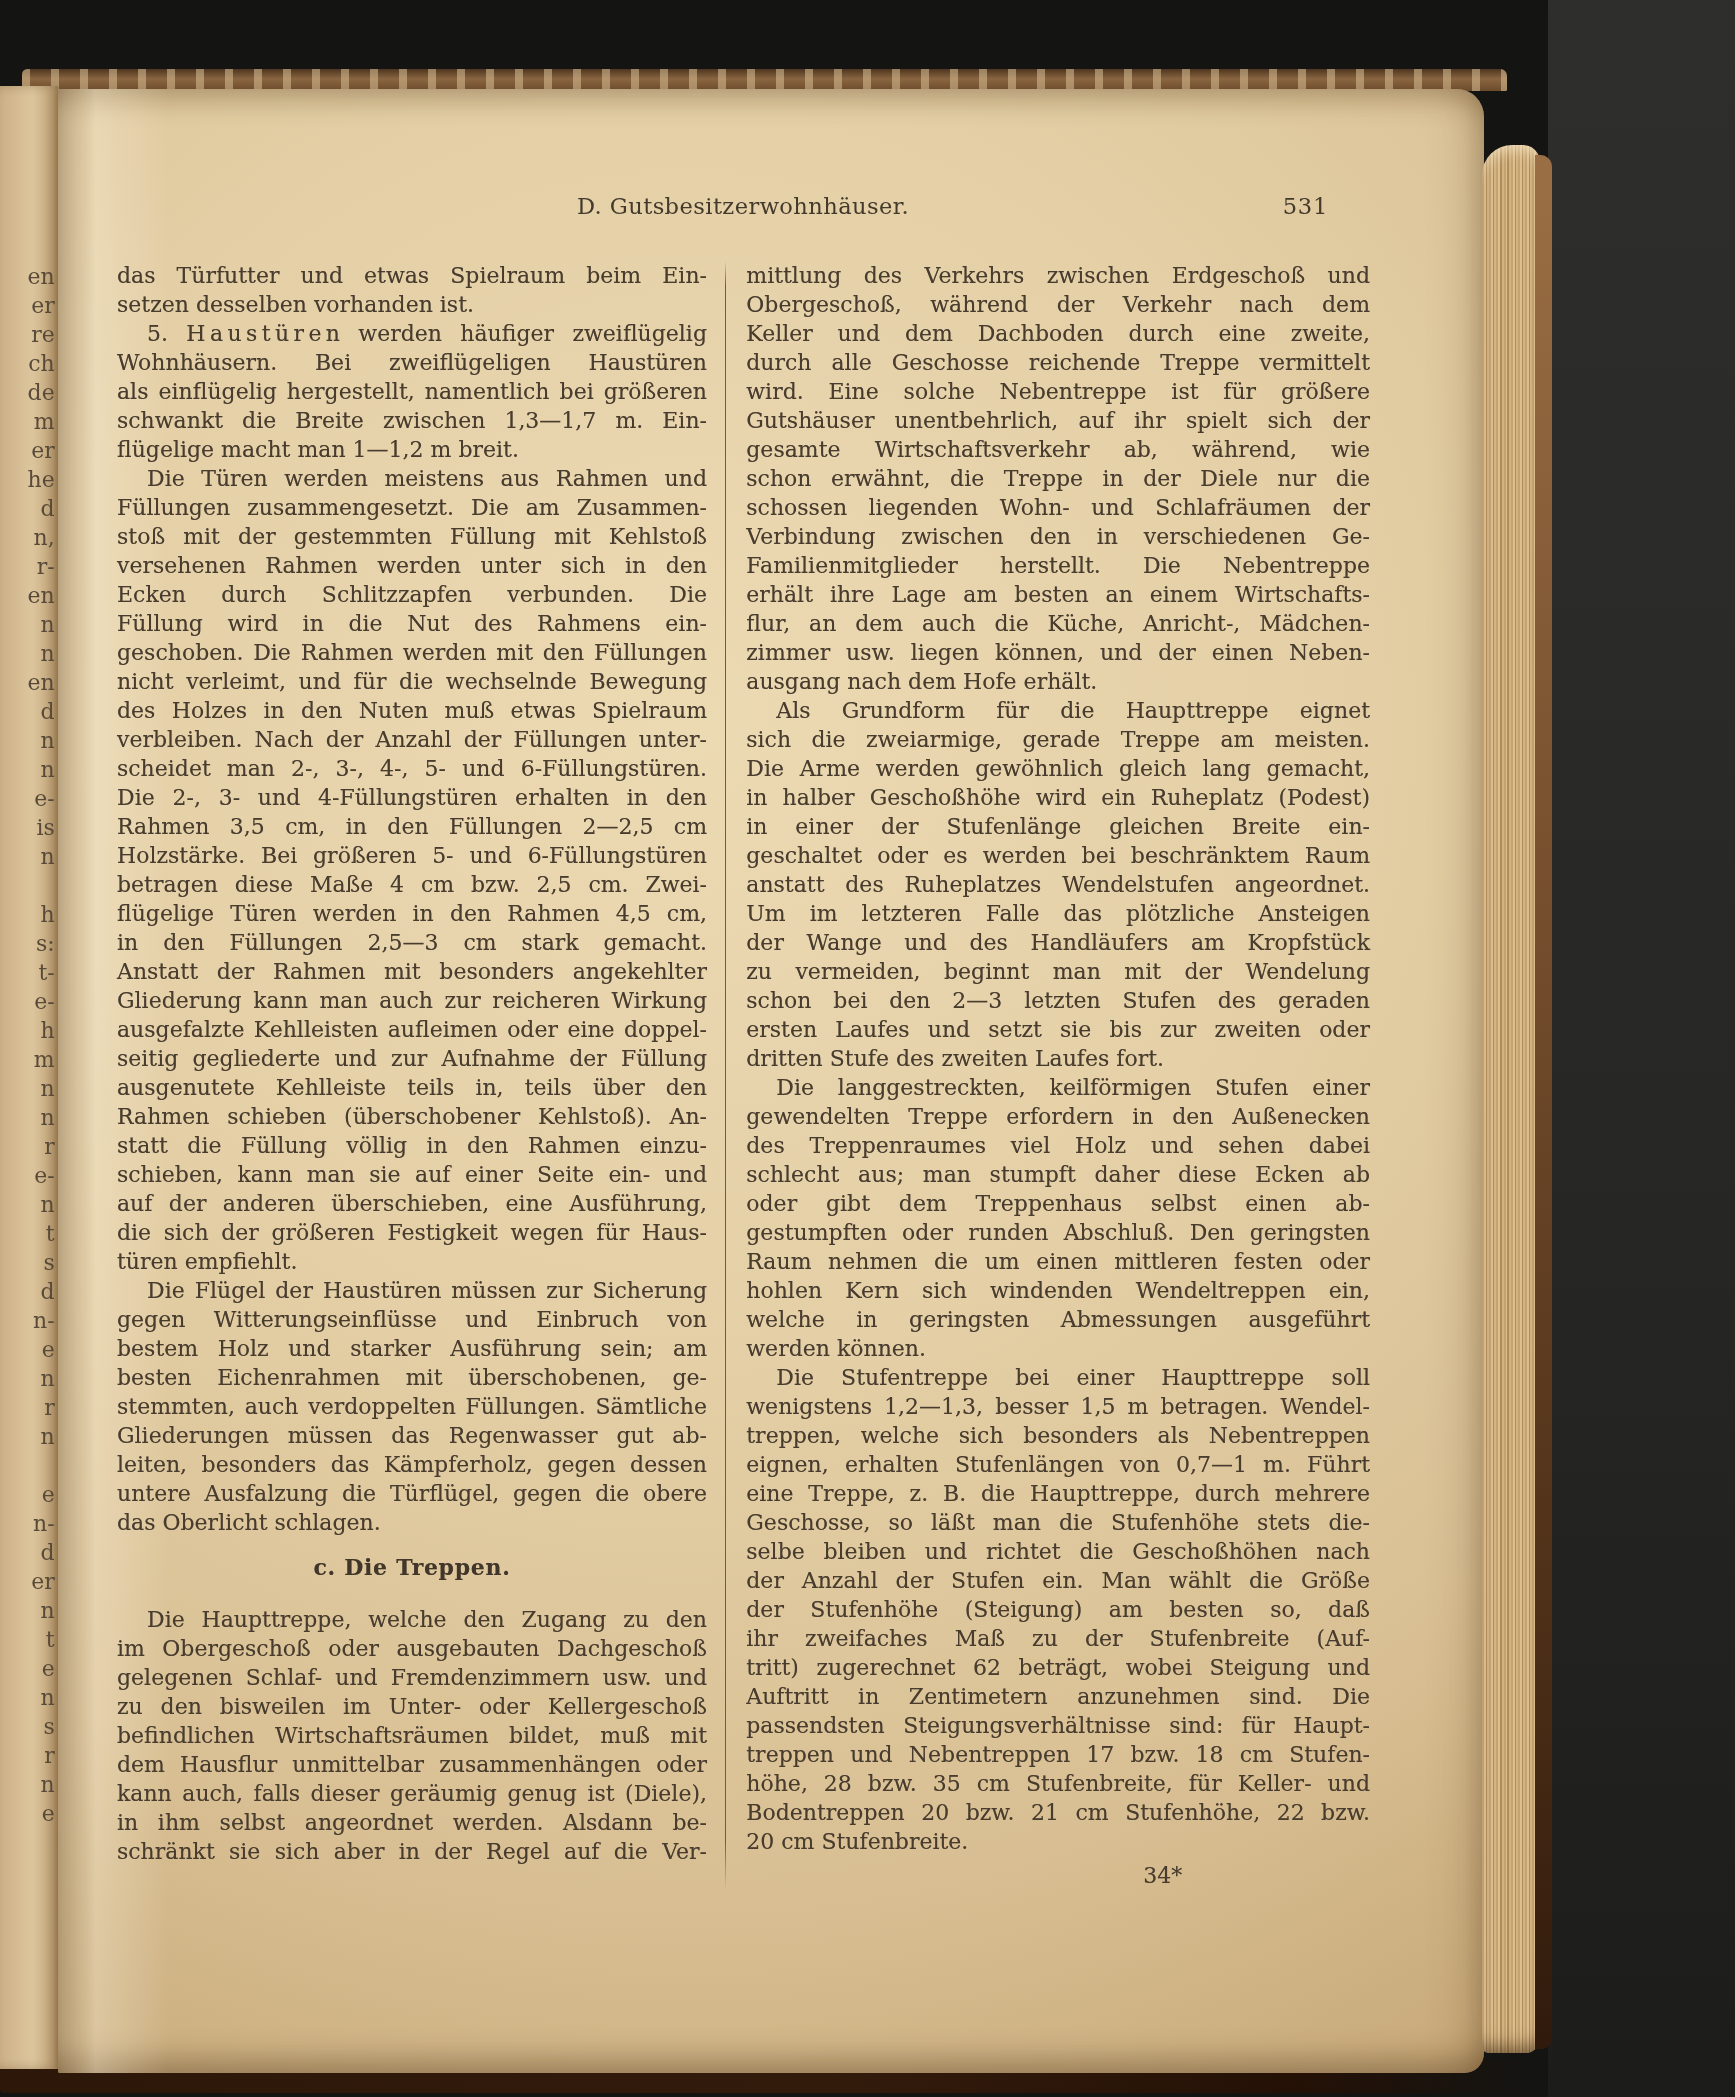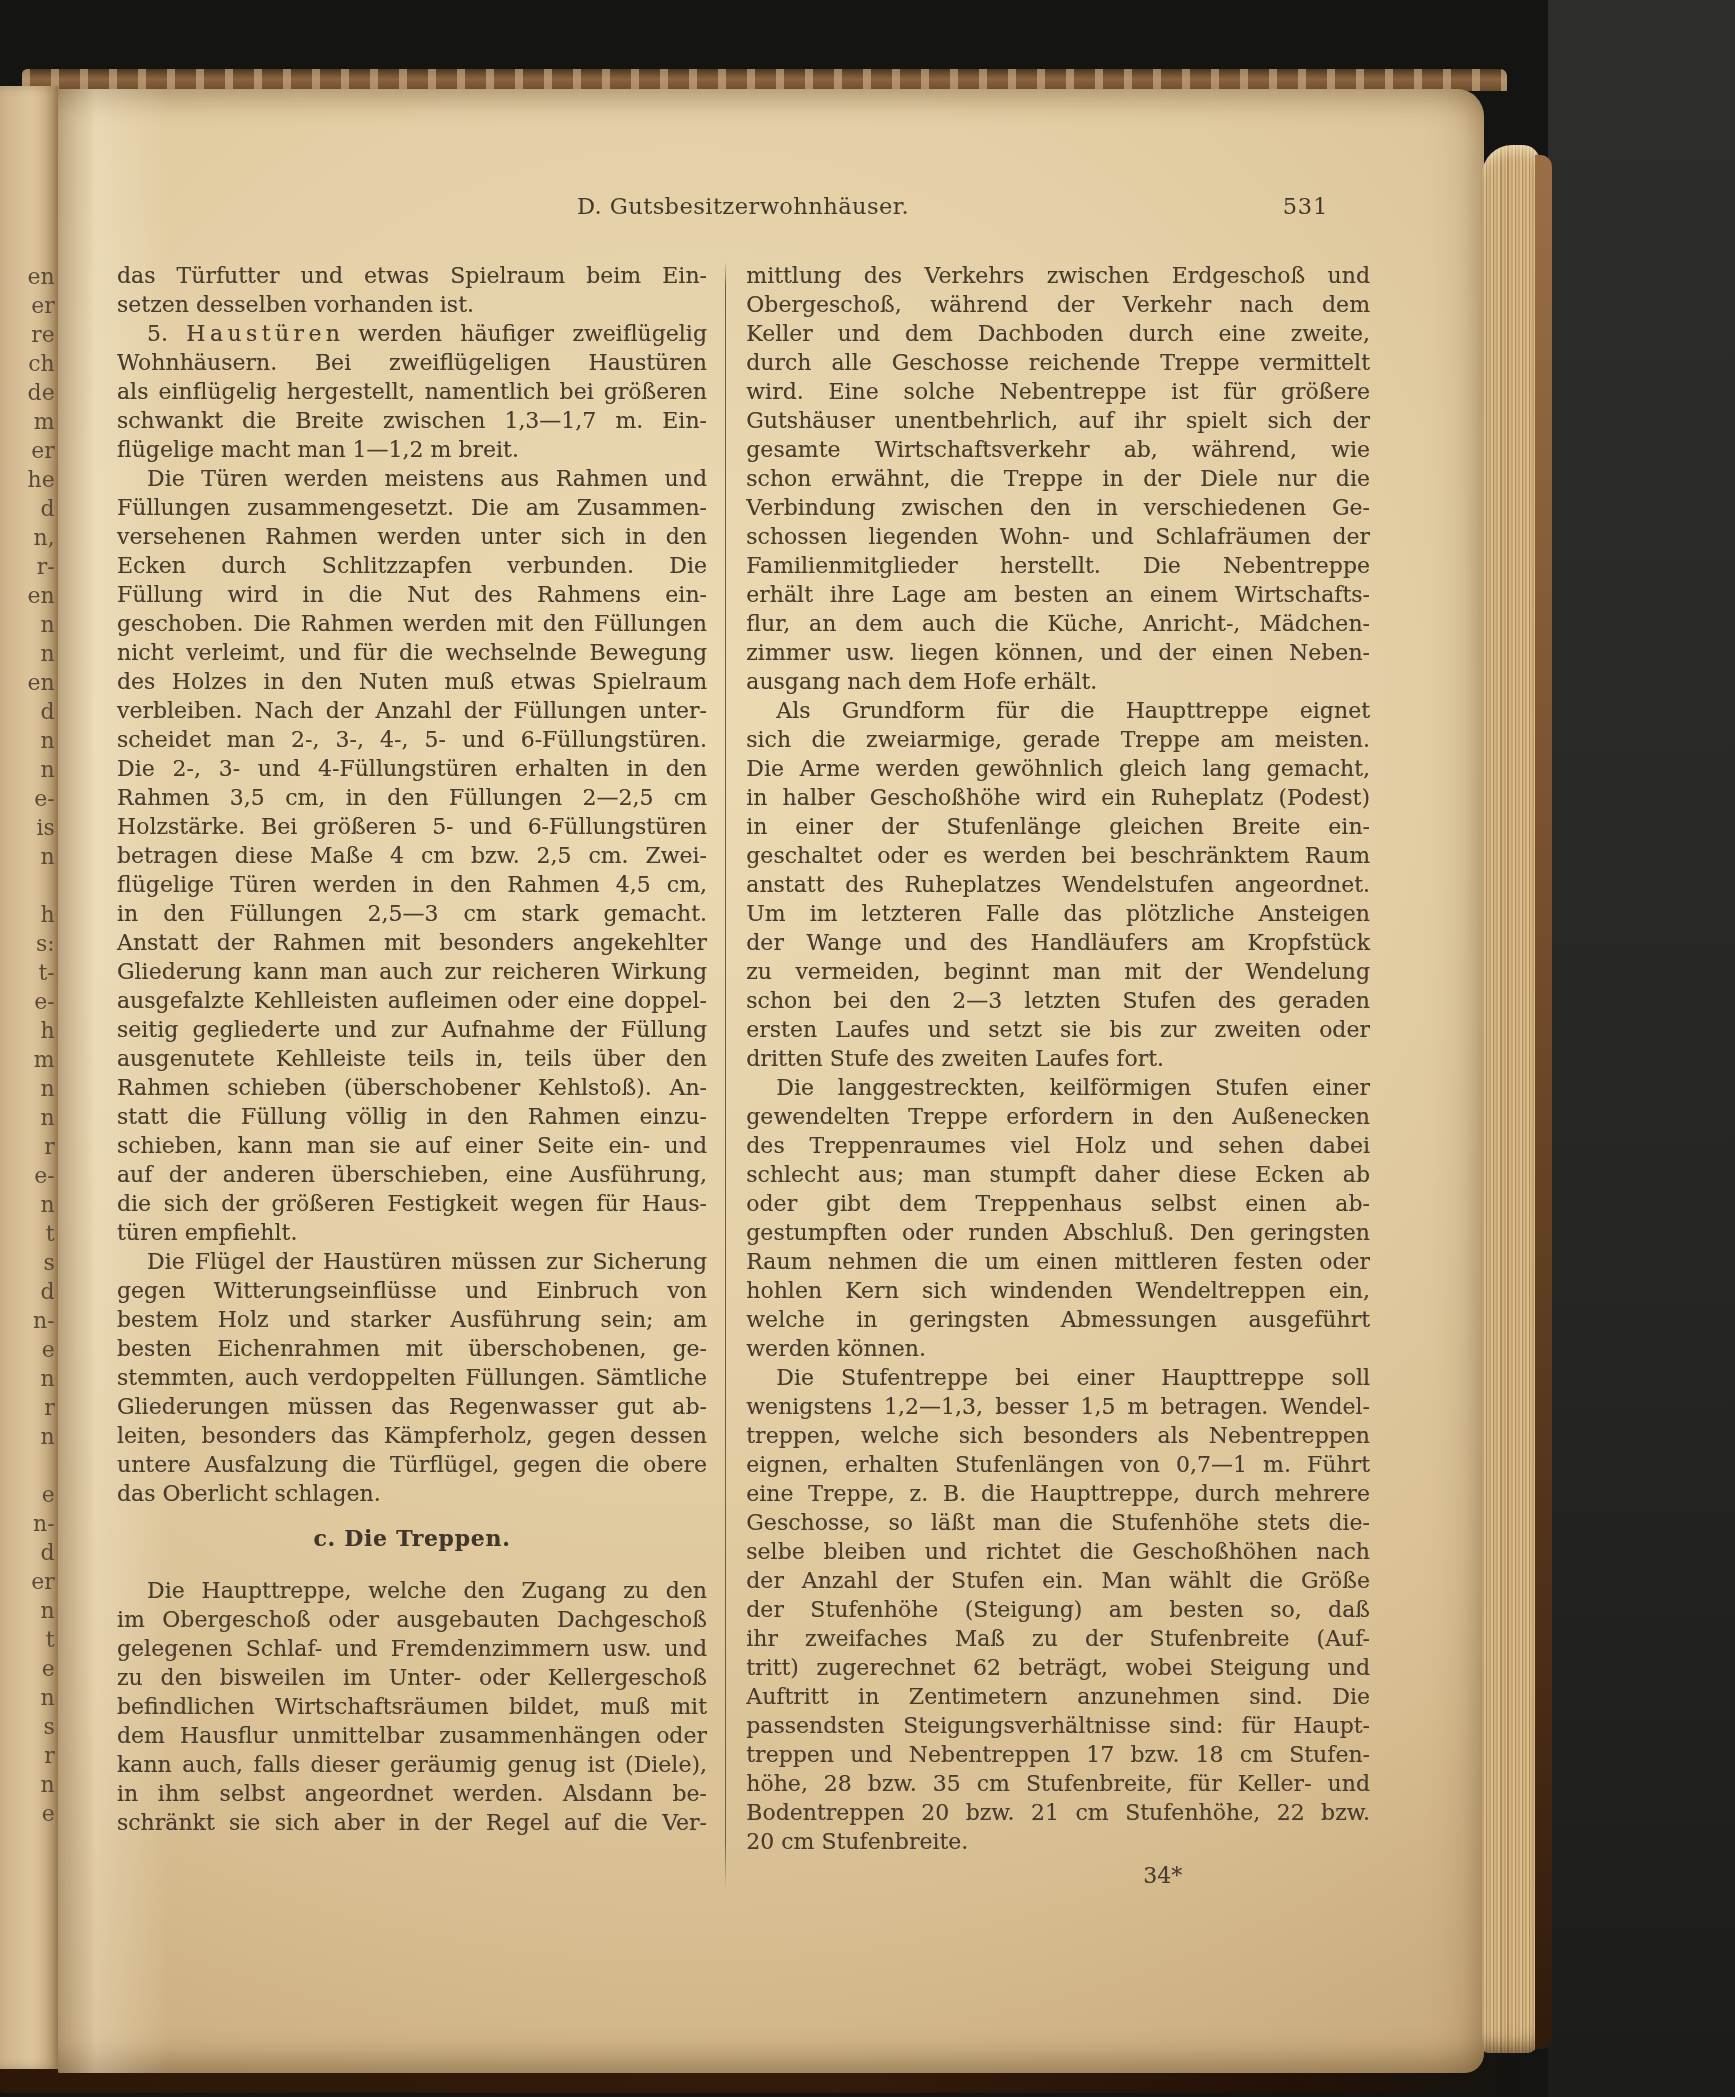--- a/index.html
+++ b/index.html
@@ -175,20 +175,21 @@
     <div class="col-left">
         <div class="line">das Türfutter und etwas Spielraum beim Ein-</div>
         <div class="line short">setzen desselben vorhanden ist.</div>
         <div class="line indent">5. H a u s t ü r e n werden häufiger zweiflügelig</div>
         <div class="line">Wohnhäusern.  Bei zweiflügeligen Haustüren</div>
         <div class="line">als einflügelig hergestellt, namentlich bei größeren</div>
         <div class="line">schwankt die Breite zwischen 1,3—1,7 m.  Ein-</div>
         <div class="line short">flügelige macht man 1—1,2 m breit.</div>
         <div class="line indent">Die Türen werden meistens aus Rahmen und</div>
         <div class="line">Füllungen zusammengesetzt.  Die am Zusammen-</div>
+        <div class="line">stoß mit der gestemmten Füllung mit Kehlstoß</div>
         <div class="line">versehenen Rahmen werden unter sich in den</div>
         <div class="line">Ecken durch Schlitzzapfen verbunden.  Die</div>
         <div class="line">Füllung wird in die Nut des Rahmens ein-</div>
         <div class="line">geschoben. Die Rahmen werden mit den Füllungen</div>
         <div class="line">nicht verleimt, und für die wechselnde Bewegung</div>
         <div class="line">des Holzes in den Nuten muß etwas Spielraum</div>
         <div class="line">verbleiben.  Nach der Anzahl der Füllungen unter-</div>
         <div class="line">scheidet man 2-, 3-, 4-, 5- und 6-Füllungstüren.</div>
         <div class="line">Die 2-, 3- und 4-Füllungstüren erhalten in den</div>
         <div class="line">Rahmen 3,5 cm, in den Füllungen 2—2,5 cm</div>
@@ -231,22 +232,22 @@
     <div class="col-right">
       <div>
           <div class="line">mittlung des Verkehrs zwischen Erdgeschoß und</div>
           <div class="line">Obergeschoß, während der Verkehr nach dem</div>
           <div class="line">Keller und dem Dachboden durch eine zweite,</div>
           <div class="line">durch alle Geschosse reichende Treppe vermittelt</div>
           <div class="line">wird.  Eine solche Nebentreppe ist für größere</div>
           <div class="line">Gutshäuser unentbehrlich, auf ihr spielt sich der</div>
           <div class="line">gesamte Wirtschaftsverkehr ab, während, wie</div>
           <div class="line">schon erwähnt, die Treppe in der Diele nur die</div>
+          <div class="line">schossen liegenden Wohn- und Schlafräumen der</div>
           <div class="line">Verbindung zwischen den in verschiedenen Ge-</div>
-          <div class="line">schossen liegenden Wohn- und Schlafräumen der</div>
           <div class="line">Familienmitglieder herstellt.   Die Nebentreppe</div>
           <div class="line">erhält ihre Lage am besten an einem Wirtschafts-</div>
           <div class="line">flur, an dem auch die Küche, Anricht-, Mädchen-</div>
           <div class="line">zimmer usw. liegen können, und der einen Neben-</div>
           <div class="line short">ausgang nach dem Hofe erhält.</div>
           <div class="line indent">Als Grundform für die Haupttreppe eignet</div>
           <div class="line">sich die zweiarmige, gerade Treppe am meisten.</div>
           <div class="line">Die Arme werden gewöhnlich gleich lang gemacht,</div>
           <div class="line">in halber Geschoßhöhe wird ein Ruheplatz (Podest)</div>
           <div class="line">in einer der Stufenlänge gleichen Breite ein-</div>

